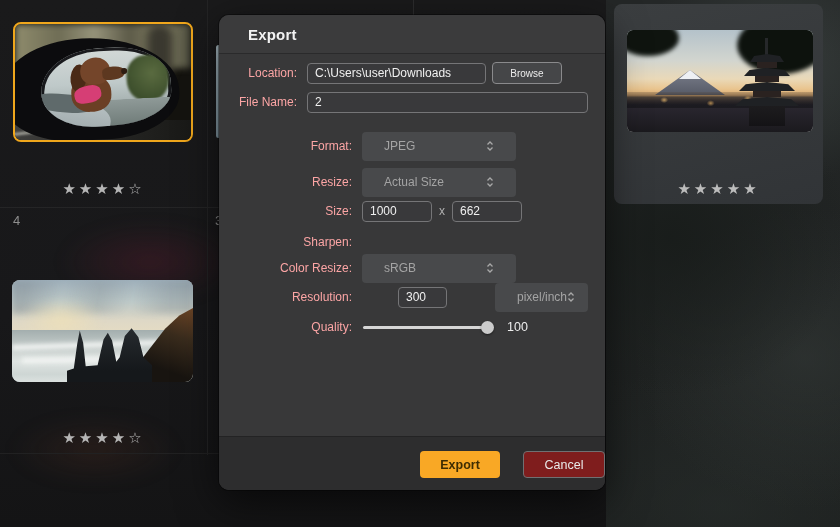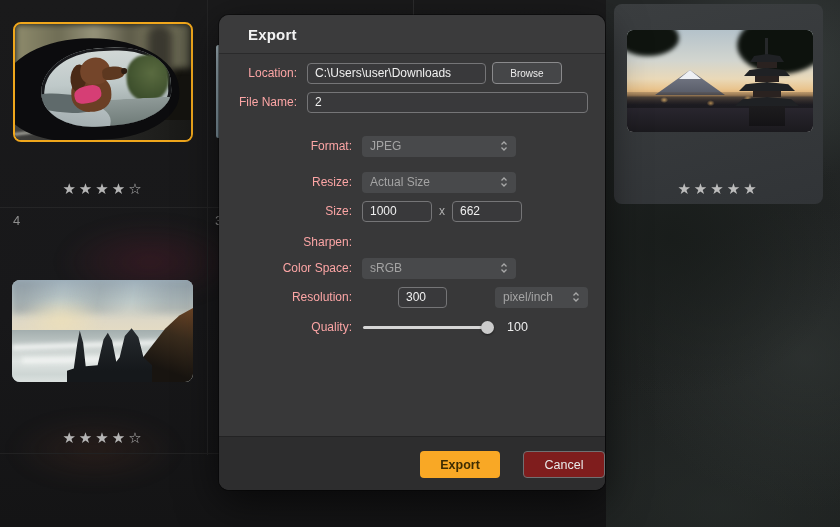--- a/index.html
+++ b/index.html
@@ -127,22 +127,22 @@
     background:#3b3b3c;border-bottom:1px solid #2a2a2b;display:flex;align-items:center;padding-left:29px;}
   .dlg-title{color:#f2f2f2;font-size:15px;font-weight:600;letter-spacing:.2px;}
   .row{position:absolute;left:0;right:17px;height:22px;display:flex;align-items:center;}
   .lbl{color:#fca5a5;font-size:12px;text-align:right;padding-right:10px;flex:none;}
   .sec1 .lbl{width:88px;} .sec2 .lbl{width:143px;}
   .ti{background:#39393b;border:1px solid #757577;border-radius:4px;height:21px;
     color:#f0f0f0;font-size:12px;padding:0 7px;outline:none;}
   .ti-loc{width:179px;} .ti-file{flex:1;} .ti-size{width:70px;} .ti-res{width:49px;}
   .btn-browse{margin-left:6px;width:70px;height:22px;background:#454648;border:1px solid #8a8a8c;
     border-radius:4px;color:#ececec;font-size:10px;}
-  .dd{height:21px;background:#48494b;border-radius:4px;display:flex;align-items:center;
-    justify-content:space-between;padding:0 8px;color:#a4a4a4;font-size:12px;}
+  .dd{height:29px;background:#48494b;border-radius:4px;display:flex;align-items:center;
+    justify-content:space-between;padding:0 22px;color:#a4a4a4;font-size:12px;}
   .dd-main{width:154px;} .dd-unit{width:93px;margin-left:12px;}
   .sep-x{color:#b0b0b0;font-size:12px;margin:0 7px;}
   .q-track{position:relative;width:124px;height:3px;border-radius:2px;background:#d6d6d6;margin-left:1px;}
   .q-handle{position:absolute;right:-7px;top:-5px;width:13px;height:13px;border-radius:50%;
     background:#cbcbcb;box-shadow:0 1px 2px rgba(0,0,0,.5);}
   .q-val{color:#ededed;font-size:12.5px;margin-left:20px;}
   .r-loc{top:47px;} .r-file{top:76px;} .r-format{top:120px;} .r-resize{top:156px;}
   .r-size{top:185px;align-items:center;} .r-sharpen{top:216px;} .r-cspace{top:242px;} .r-res{top:271px;gap:36px;} .r-quality{top:301px;}
   .dlg-footer{position:absolute;left:0;right:0;bottom:0;height:54px;background:#2d2d2e;
     border-top:1px solid #232324;border-radius:0 0 10px 10px;}
@@ -268,21 +268,21 @@
       <input class="ti ti-size" type="text" value="1000" style="">
       <span class="sep-x">x</span>
       <input class="ti ti-size" type="text" value="662" style="">
     </div>
 
     <div class="row sec2 r-sharpen">
       <span class="lbl">Sharpen:</span>
     </div>
 
     <div class="row sec2 r-cspace">
-      <span class="lbl">Color Space:</span>
+      <span class="lbl">Color Resize:</span>
       <div class="dd dd-main">
         <span>sRGB</span>
         <svg class="chev" width="8" height="12" viewBox="0 0 8 12">
             <path d="M1.5 4.5 L4 2 L6.5 4.5" fill="none" stroke="#a8a8a8" stroke-width="1.3"></path>
             <path d="M1.5 7.5 L4 10 L6.5 7.5" fill="none" stroke="#a8a8a8" stroke-width="1.3"></path>
           </svg>
       </div>
     </div>
 
     <div class="row sec2 r-res">

